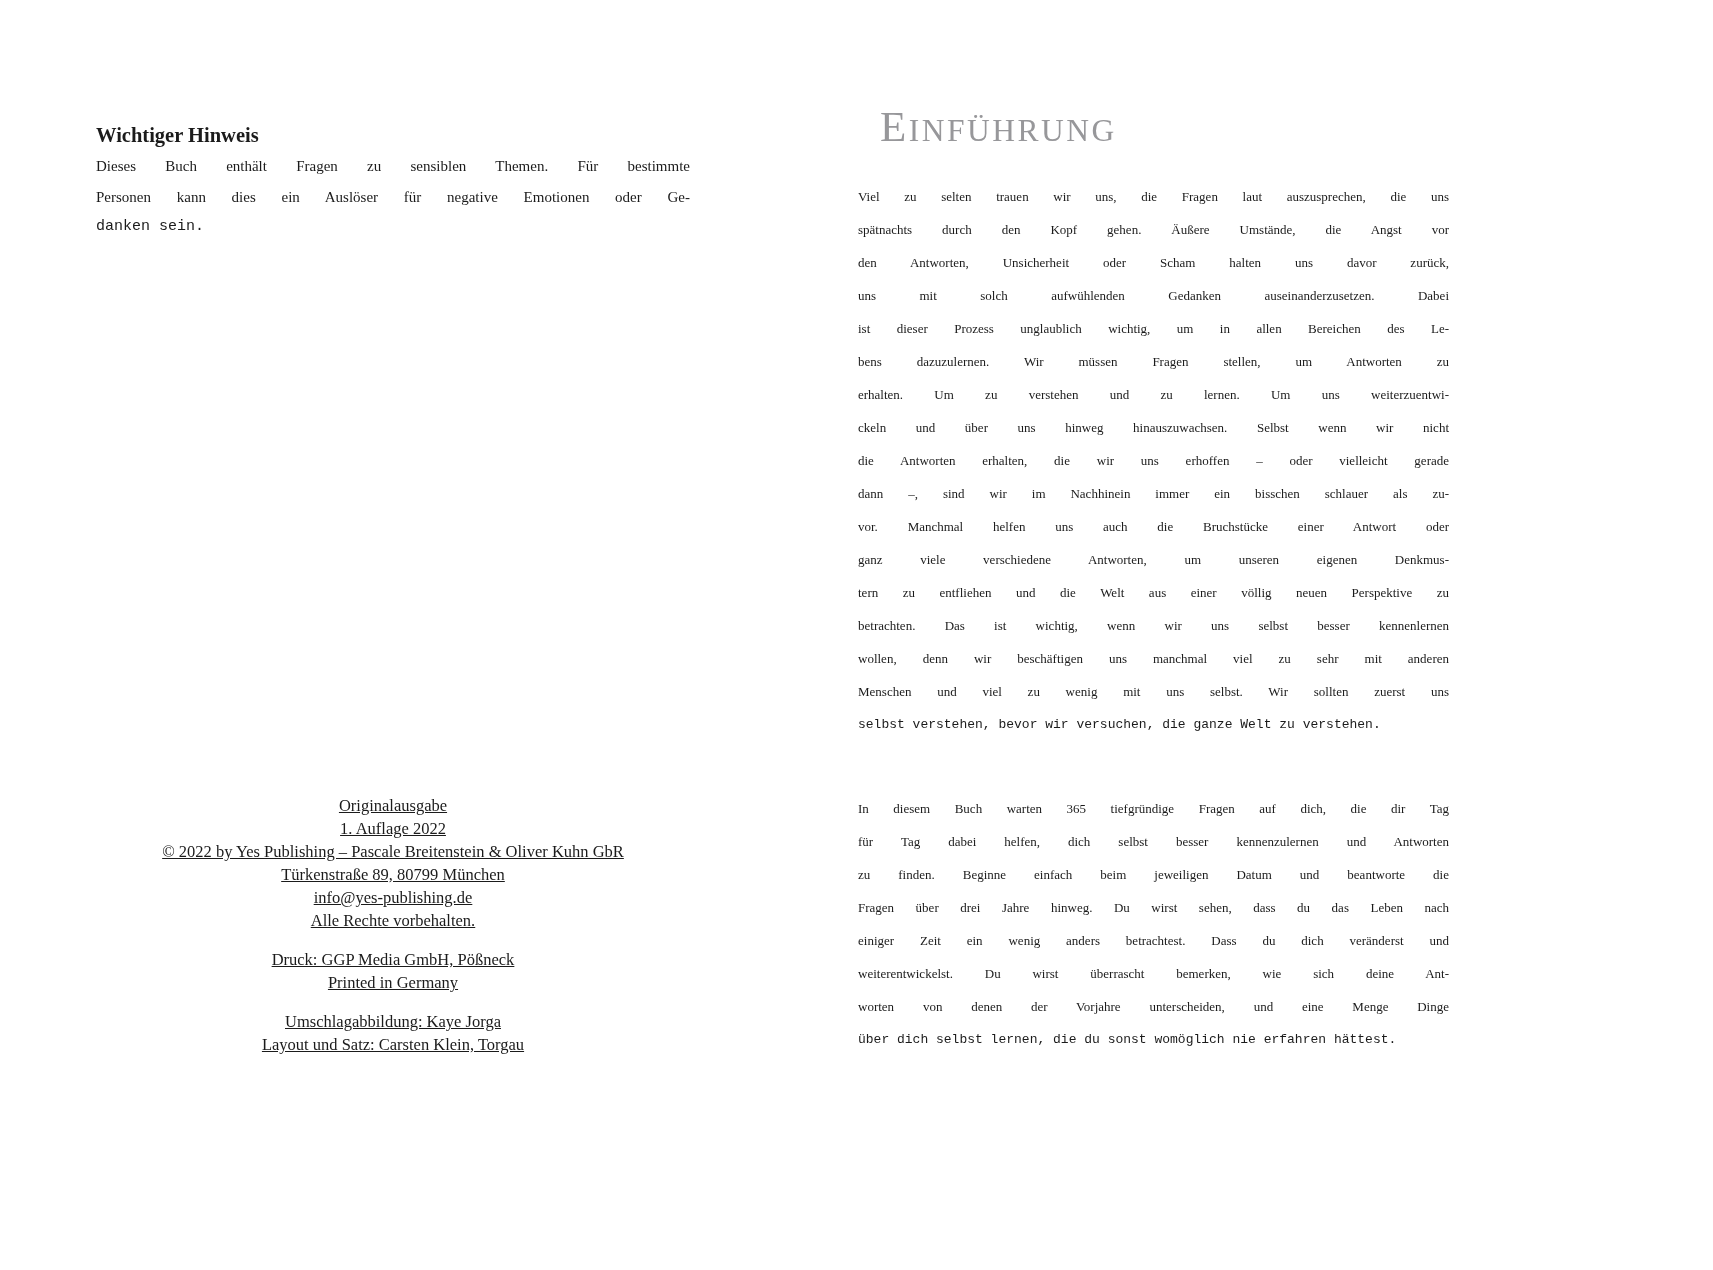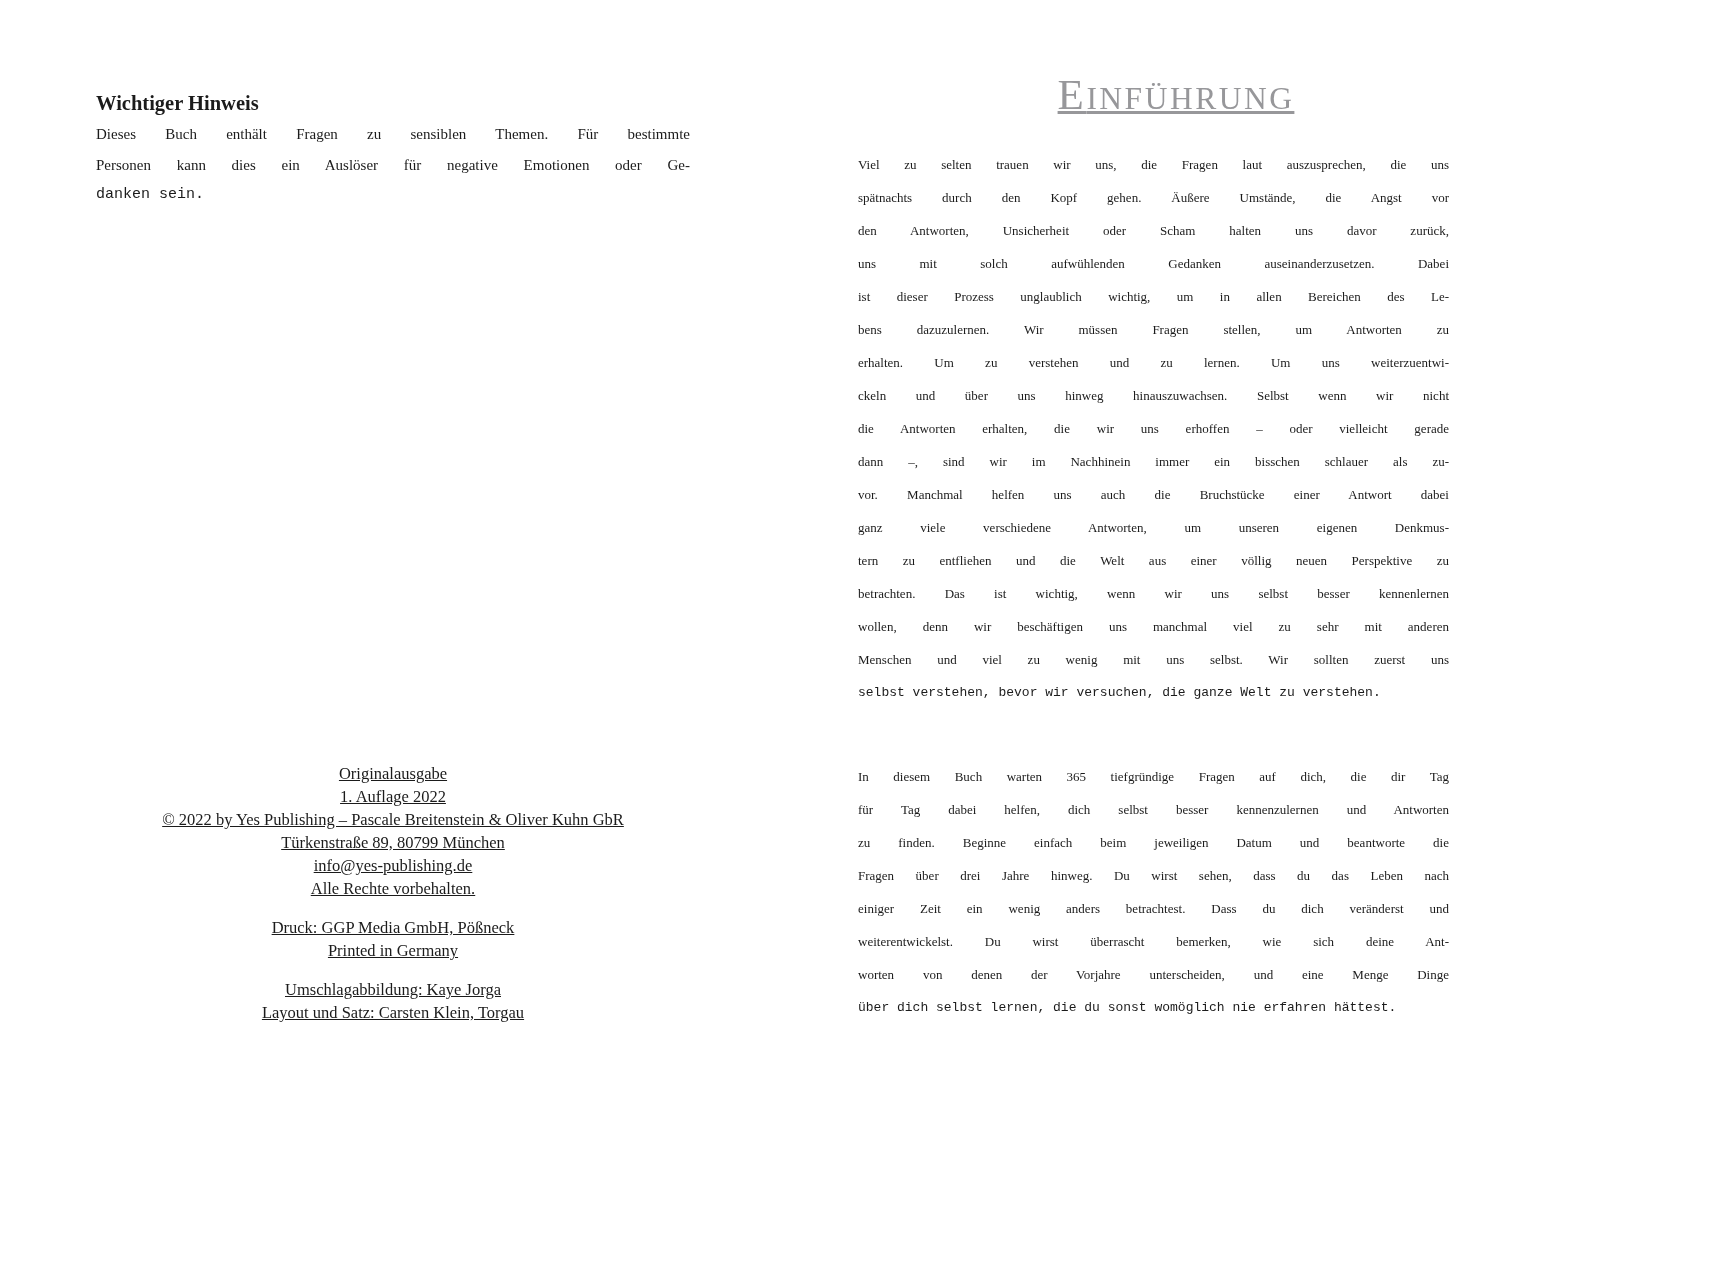--- a/index.html
+++ b/index.html
@@ -4,39 +4,40 @@
 <style>
   html, body { margin: 0; padding: 0; background: #ffffff; }
   .spread {
     position: relative;
     width: 1713px;
     height: 1036px;
     background: #ffffff;
     font-family: "Liberation Serif", "DejaVu Serif", serif;
     color: #1b1b1b;
     overflow: hidden;
+    margin-top: 32px;
   }
   .page { position: absolute; inset: 0; }
 
   
   .notice { position: absolute; left: 96px; top: 88px; width: 594px; }
   .notice-heading { font-weight: bold; font-size: 20.5px; line-height: 30px; margin-bottom: 1px; }
   .notice-body { font-size: 15px; line-height: 30.5px; }
 
   .imprint {
     position: absolute; left: 96px; top: 762px; width: 594px;
     font-size: 16.5px; line-height: 23px; text-align: center; text-decoration: underline;
   }
   .imprint .group { margin-bottom: 16px; }
 
   
   .chapter-title {
     position: absolute; left: 880px; top: 70px; width: 592px;
-    margin: 0; text-align: center; font-weight: normal;
-    letter-spacing: 2.5px; color: #97979a; text-decoration: underline;
+    margin: 0; text-align: left; font-weight: normal;
+    letter-spacing: 2.5px; color: #97979a;
   }
   .chapter-title .initial { font-size: 43px; }
   .chapter-title .rest { font-size: 31.5px; }
 
   .para { position: absolute; left: 858px; width: 591px; font-size: 13px; line-height: 33px; }
   .p1 { top: 148px; }
   .p2 { top: 760px; }
 
   
   .justify .line { text-align: justify; text-align-last: justify; white-space: normal; }
@@ -95,21 +96,21 @@
         <div class="line">Viel zu selten trauen wir uns, die Fragen laut auszusprechen, die uns</div>
         <div class="line">spätnachts durch den Kopf gehen. Äußere Umstände, die Angst vor</div>
         <div class="line">den Antworten, Unsicherheit oder Scham halten uns davor zurück,</div>
         <div class="line">uns mit solch aufwühlenden Gedanken auseinanderzusetzen. Dabei</div>
         <div class="line">ist dieser Prozess unglaublich wichtig, um in allen Bereichen des Le-</div>
         <div class="line">bens dazuzulernen. Wir müssen Fragen stellen, um Antworten zu</div>
         <div class="line">erhalten. Um zu verstehen und zu lernen. Um uns weiterzuentwi-</div>
         <div class="line">ckeln und über uns hinweg hinauszuwachsen. Selbst wenn wir nicht</div>
         <div class="line">die Antworten erhalten, die wir uns erhoffen – oder vielleicht gerade</div>
         <div class="line">dann –, sind wir im Nachhinein immer ein bisschen schlauer als zu-</div>
-        <div class="line">vor. Manchmal helfen uns auch die Bruchstücke einer Antwort dabei</div>
+        <div class="line">vor. Manchmal helfen uns auch die Bruchstücke einer Antwort oder</div>
         <div class="line">ganz viele verschiedene Antworten, um unseren eigenen Denkmus-</div>
         <div class="line">tern zu entfliehen und die Welt aus einer völlig neuen Perspektive zu</div>
         <div class="line">betrachten. Das ist wichtig, wenn wir uns selbst besser kennenlernen</div>
         <div class="line">wollen, denn wir beschäftigen uns manchmal viel zu sehr mit anderen</div>
         <div class="line">Menschen und viel zu wenig mit uns selbst. Wir sollten zuerst uns</div>
         <div class="line last">selbst verstehen, bevor wir versuchen, die ganze Welt zu verstehen.</div>
       </div>
 
     <div class="para p2 justify">
         <div class="line">In diesem Buch warten 365 tiefgründige Fragen auf dich, die dir Tag</div>

